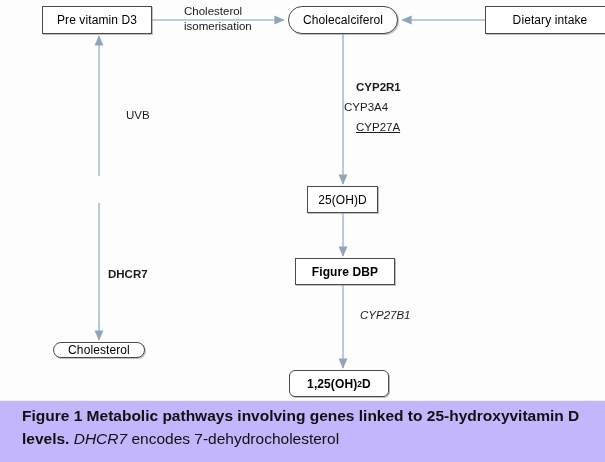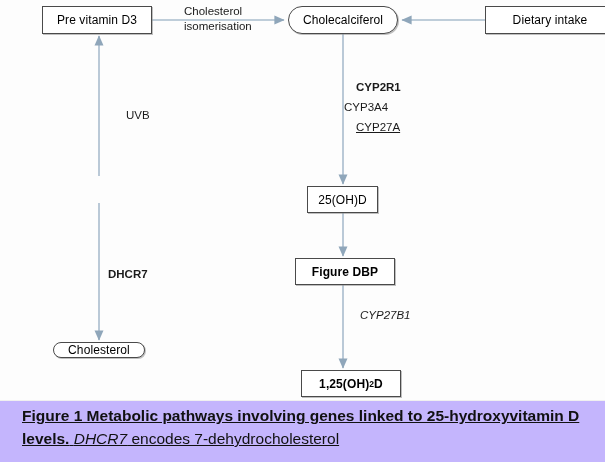--- a/index.html
+++ b/index.html
@@ -66,21 +66,20 @@
   .edge-label.bold { font-weight: bold; }
   
   #caption {
     position: absolute;
     left: 22px;
     top: 404px;
     width: 572px;
     font-size: 15.5px;
     line-height: 23px;
     color: #111111;
-    text-decoration: underline;
   }
   #caption .cap-bold { font-weight: bold; }
   #caption .cap-italic { font-style: italic; }
   #caption .cap-rest { font-weight: normal; }
   #divider {
     position: absolute;
     left: 0;
     top: 400px;
     width: 605px;
     height: 1px;
@@ -143,21 +142,21 @@
     </div>
 
     <div class="node" style="left:307px; top:186px; width:71px; height:27px;text-align:right;">
       <span>25(OH)D</span>
     </div>
 
     <div class="node bold" style="left:295px; top:258px; width:100px; height:27px;">
       <span>Figure DBP</span>
     </div>
 
-    <div class="node bold" style="left:301px; top:370px; width:100px; height:27px;">
+    <div class="node bold" style="left:289px; top:370px; width:100px; height:27px;border-radius:6px;">
       <span>1,25(OH)</span>
         <span class="sub">2</span>
         <span>D</span>
     </div>
 
     <div class="edge-label" style="left:184px; top:4px; width:100px;">Cholesterol
 isomerisation</div>
 
     <div class="edge-label" style="left:126px; top:108px;">UVB</div>
 

